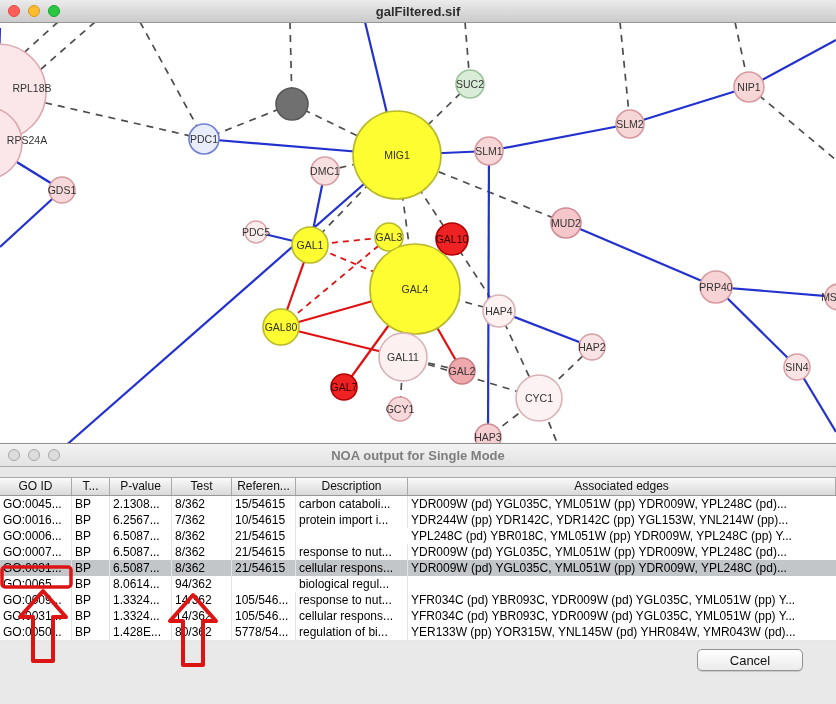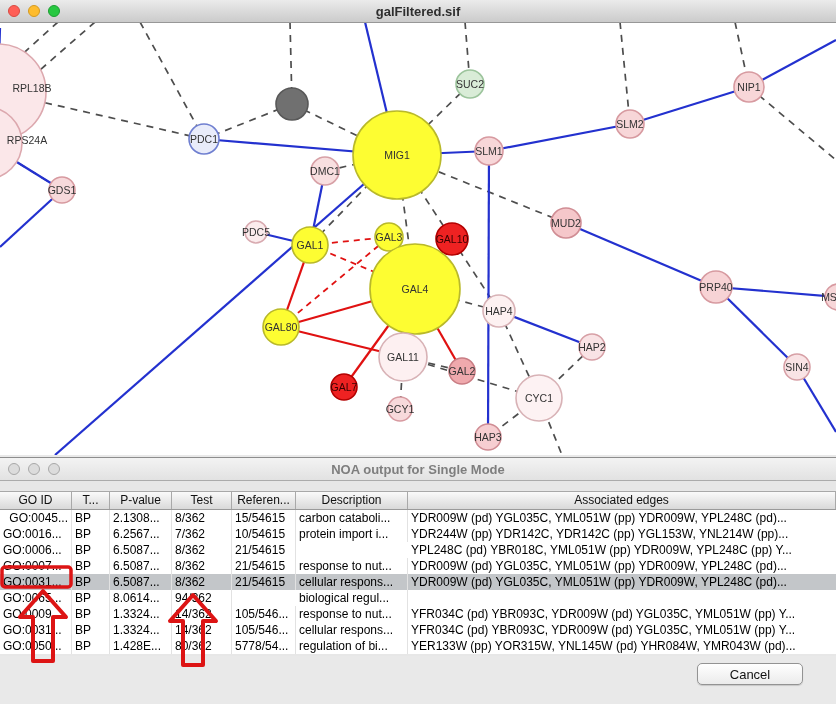--- a/index.html
+++ b/index.html
@@ -21,21 +21,21 @@
   .tl{width:12px;height:12px;border-radius:50%;margin-right:8px;box-sizing:border-box;}
   .tl.red{background:#ff5f57;border:1px solid #d94a42;}
   .tl.yellow{background:#febc2e;border:1px solid #d49a20;}
   .tl.green{background:#28c841;border:1px solid #1d9e32;}
   .tl.gray{background:#dcdcdc;border:1px solid #a8a8a8;}
 
   #network-window{top:0;height:455px;background:#ffffff;}
   #graph-svg{position:absolute;top:0;left:0;}
   #graph-svg text{font-family:"Liberation Sans",sans-serif;}
 
-  #noa-window{top:457px;height:199px;background:#e7e7e7;border-top:1px solid #8e8e8e;box-sizing:border-box;}
+  #noa-window{top:443px;height:199px;background:#e7e7e7;border-top:1px solid #8e8e8e;box-sizing:border-box;}
 
   #noa-table{
     position:absolute;top:33px;left:0;width:836px;
     background:#ffffff;font-size:12px;color:#000;
   }
   .trow{display:flex;height:16px;line-height:16px;background:#ffffff;}
   .trow.selected{background:#c3c6c9;}
   .trow.header{
     height:17px;line-height:17px;
     background:linear-gradient(#fafafa,#d9d9d9);
@@ -202,21 +202,21 @@
       <div class="trow header">
         <div class="tcell" style="width: 72px;">GO ID</div>
         <div class="tcell" style="width: 38px;">T...</div>
         <div class="tcell" style="width: 62px;">P-value</div>
         <div class="tcell" style="width: 60px;">Test</div>
         <div class="tcell" style="width: 64px;">Referen...</div>
         <div class="tcell" style="width: 112px;">Description</div>
         <div class="tcell last">Associated edges</div>
       </div>
       <div class="trow">
-        <div class="tcell" style="width: 72px; text-align: right;">GO:0045...</div>
+        <div class="tcell" style="width: 72px;">GO:0045...</div>
         <div class="tcell" style="width: 38px;">BP</div>
         <div class="tcell" style="width: 62px;">2.1308...</div>
         <div class="tcell" style="width: 60px;">8/362</div>
         <div class="tcell" style="width: 64px;">15/54615</div>
         <div class="tcell" style="width: 112px;">carbon cataboli...</div>
         <div class="tcell last">YDR009W (pd) YGL035C, YML051W (pp) YDR009W, YPL248C (pd)...</div>
       </div>
       <div class="trow">
         <div class="tcell" style="width: 72px;">GO:0016...</div>
         <div class="tcell" style="width: 38px;">BP</div>

